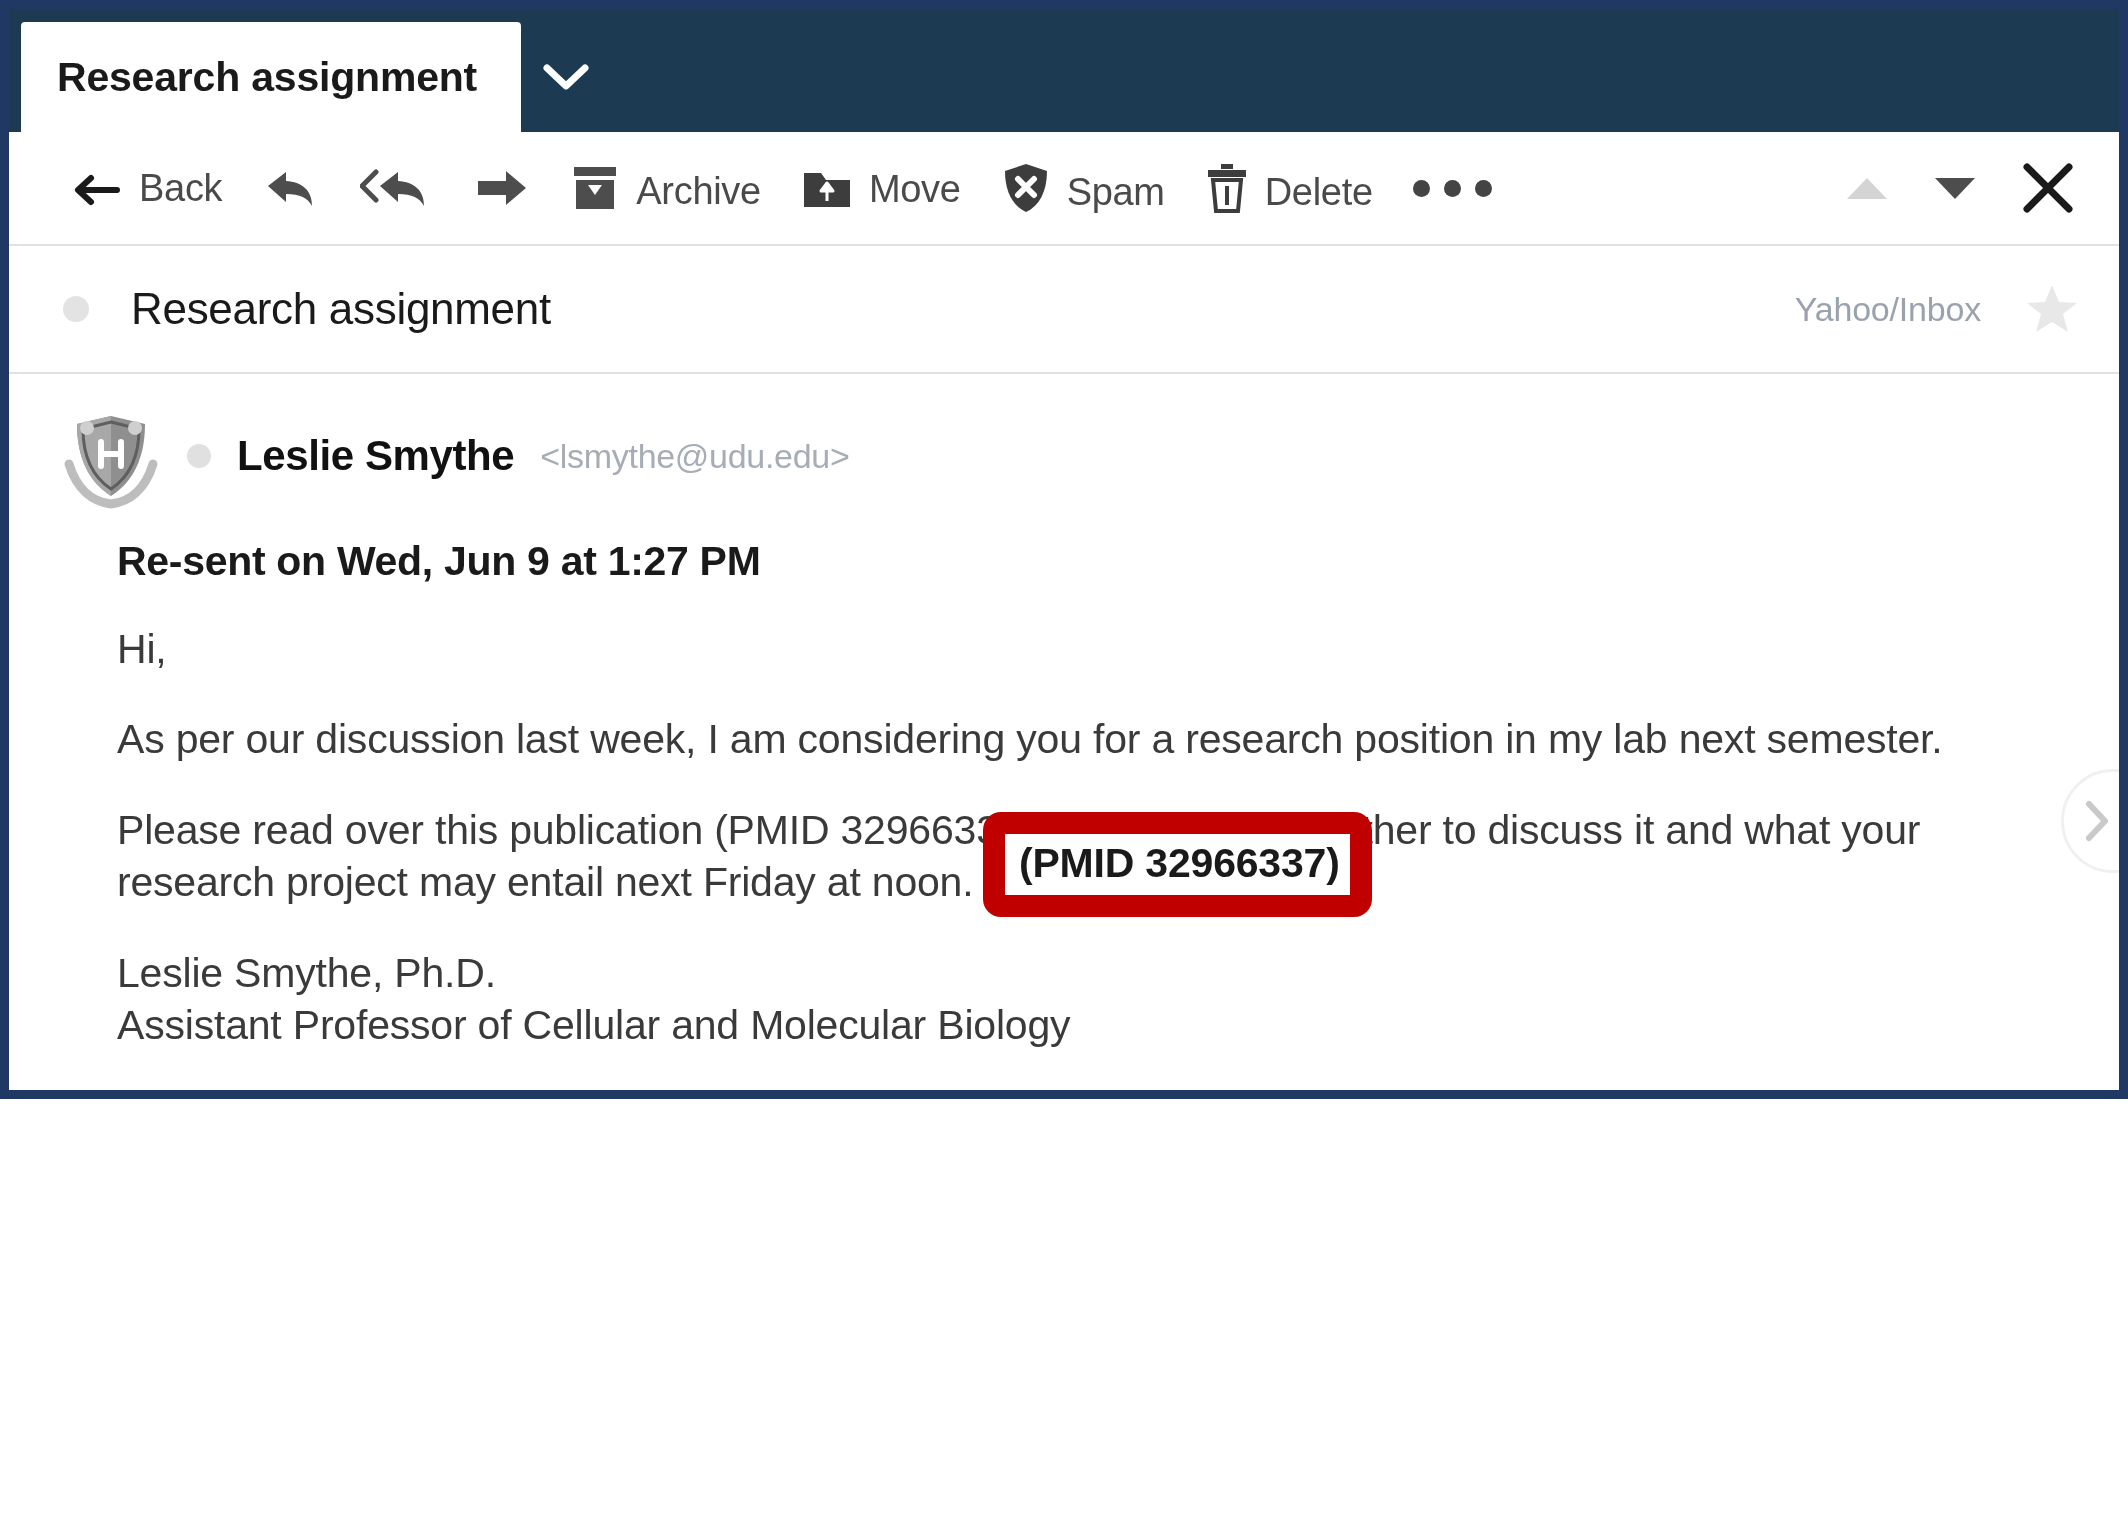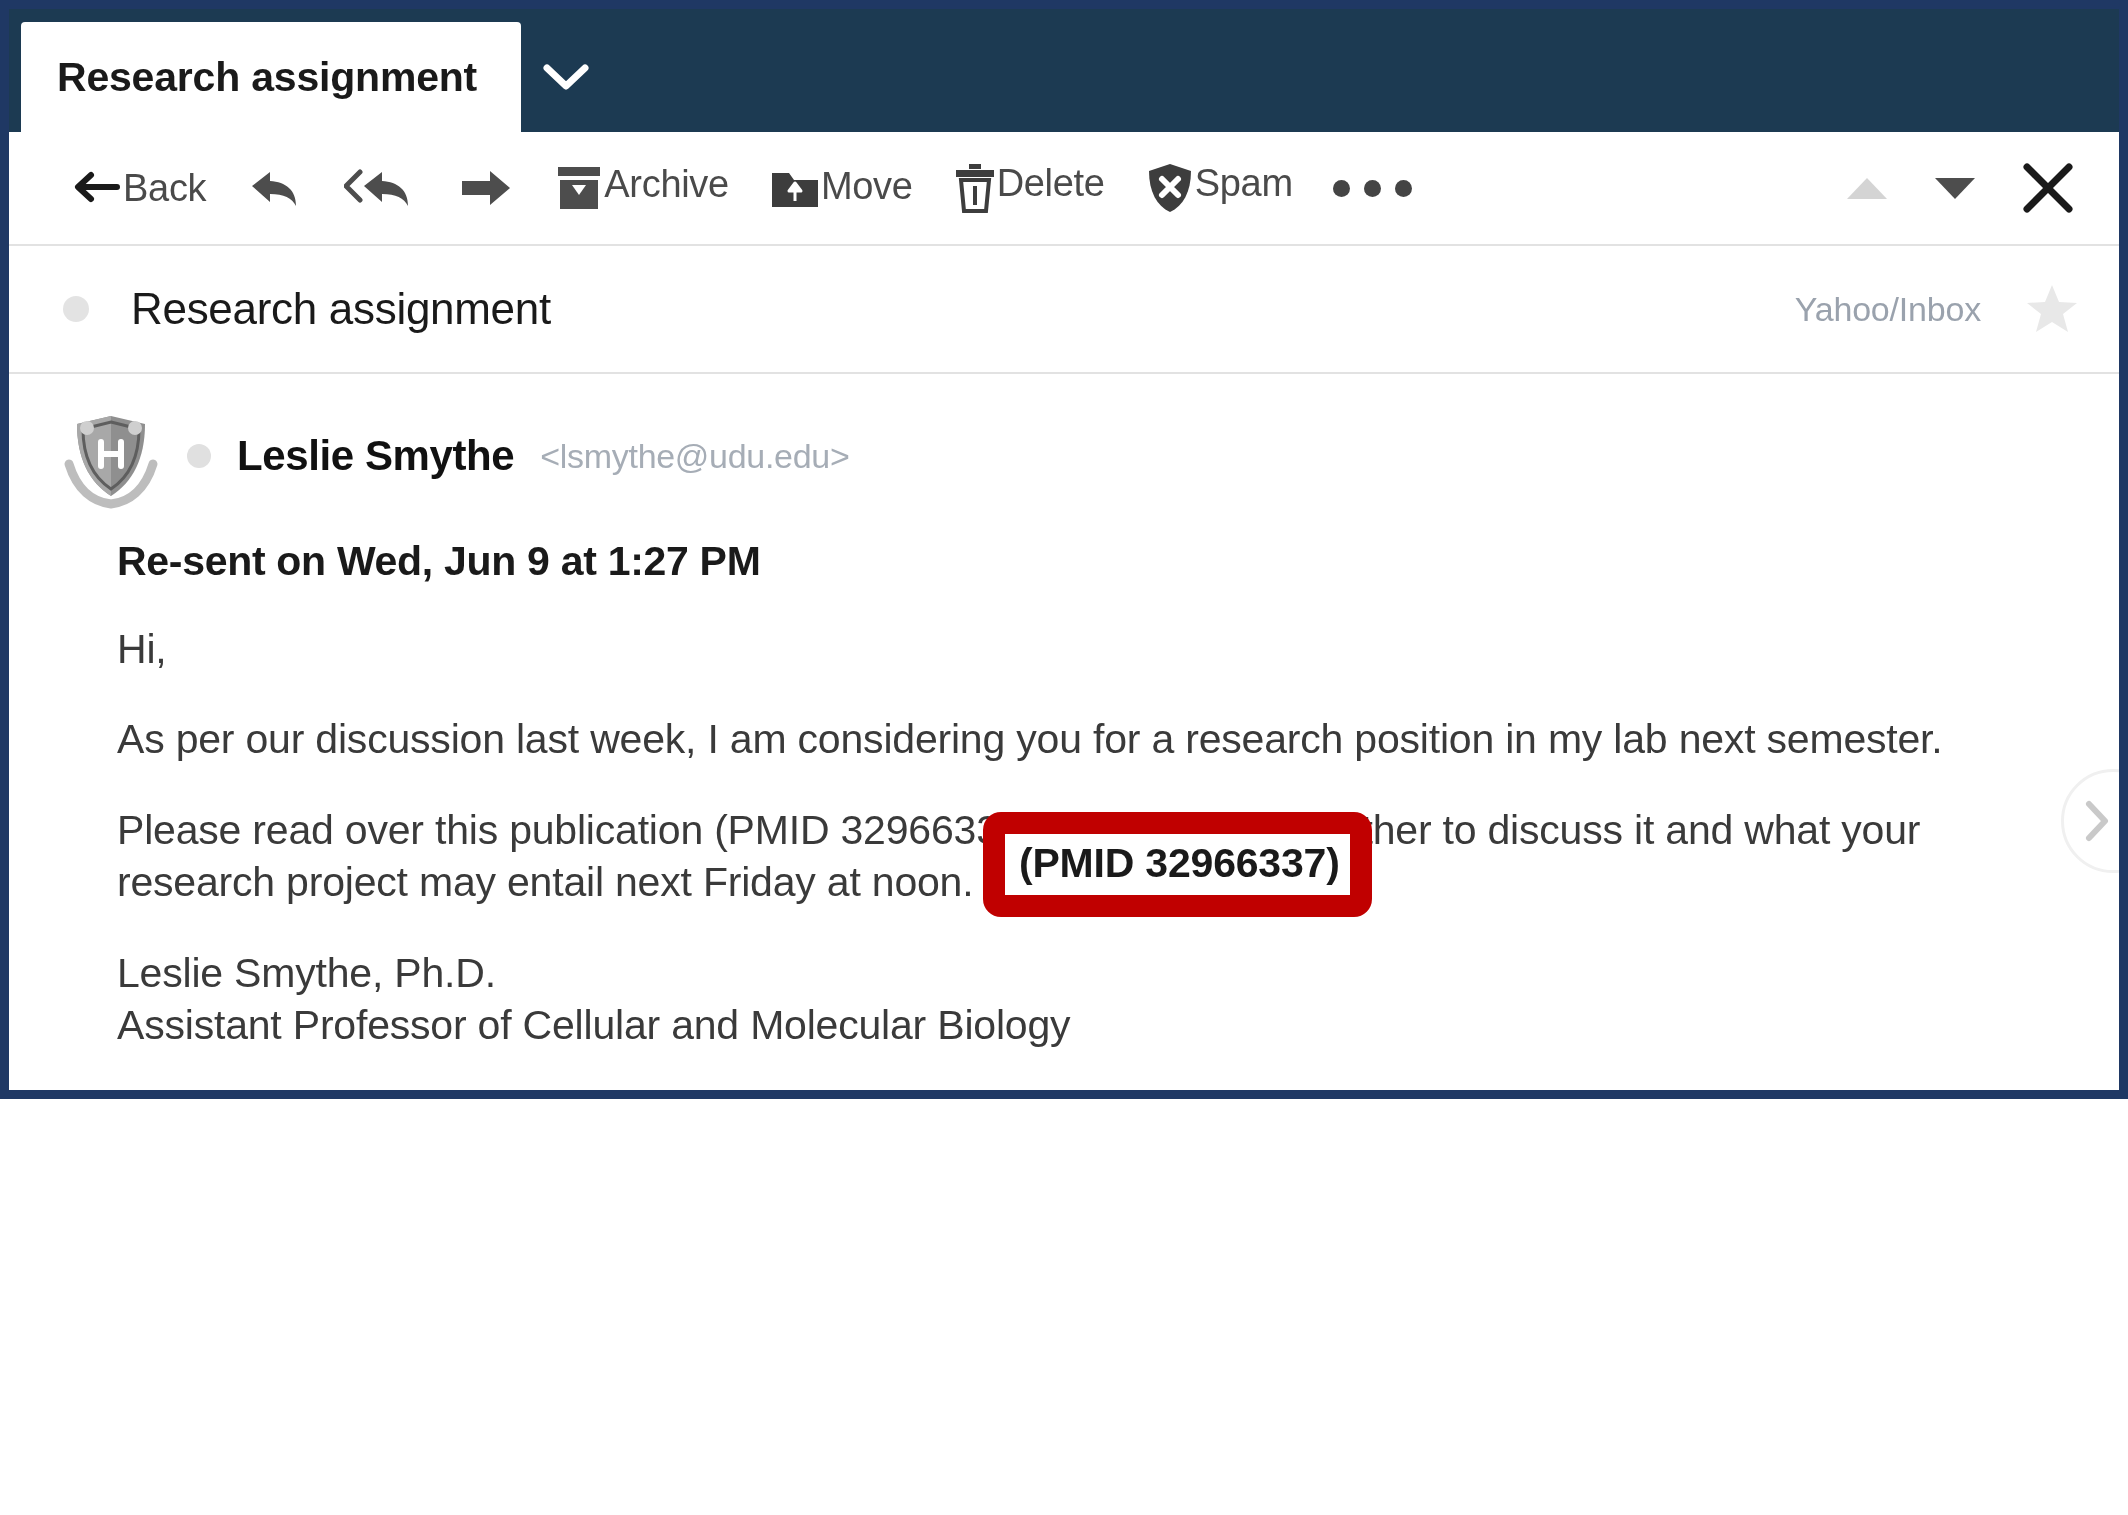--- a/index.html
+++ b/index.html
@@ -60,21 +60,22 @@
   .toolbar {
     height: 114px;
     background: #ffffff;
     border-bottom: 2px solid #e2e2e2;
     display: flex;
     align-items: center;
     padding: 0 22px 0 42px;
   }
   .tb-item {
     display: flex;
-    align-items: flex-start;
+    align-items: flex-end;
+    gap: 16px;
     padding: 6px 20px;
     cursor: pointer;
     white-space: nowrap;
   }
   .tb-label {
     font-size: 38px;
     color: #4a4a4a;
     letter-spacing: -0.3px;
   }
   .tb-icon { display: flex; align-items: center; justify-content: center; }
@@ -320,38 +321,38 @@
         <svg width="52" height="46" viewBox="0 0 52 46">
           <path d="M3 8 L20 8 L25 15 L49 15 L49 42 L3 42 Z" fill="#3d3d3d"></path>
           <path d="M26 36 L26 26 L20 26 L26 18 L32 26 L26 26" fill="#ffffff" stroke="#ffffff" stroke-width="3" stroke-linejoin="round"></path>
         </svg>
       </span>
       <span class="tb-label">Move</span>
     </div>
 
     <div class="tb-item">
       <span class="tb-icon">
+        <svg width="50" height="52" viewBox="0 0 50 52">
+          <path d="M25 2 L46 9 C46 30 38 44 25 50 C12 44 4 30 4 9 Z" fill="#3d3d3d"></path>
+          <path d="M17 17 L33 33 M33 17 L17 33" stroke="#ffffff" stroke-width="6" stroke-linecap="round"></path>
+        </svg>
+      </span>
+      <span class="tb-label">Spam</span>
+    </div>
+
+    <div class="tb-item">
+      <span class="tb-icon">
         <svg width="44" height="52" viewBox="0 0 44 52">
           <rect x="16" y="2" width="12" height="5" fill="#3d3d3d"></rect>
           <rect x="3" y="8" width="38" height="7" fill="#3d3d3d"></rect>
           <path d="M8 18 L36 18 L33 49 L11 49 Z" fill="none" stroke="#3d3d3d" stroke-width="4"></path>
           <rect x="20" y="24" width="4" height="19" fill="#3d3d3d"></rect>
         </svg>
       </span>
       <span class="tb-label">Delete</span>
-    </div>
-
-    <div class="tb-item">
-      <span class="tb-icon">
-        <svg width="50" height="52" viewBox="0 0 50 52">
-          <path d="M25 2 L46 9 C46 30 38 44 25 50 C12 44 4 30 4 9 Z" fill="#3d3d3d"></path>
-          <path d="M17 17 L33 33 M33 17 L17 33" stroke="#ffffff" stroke-width="6" stroke-linecap="round"></path>
-        </svg>
-      </span>
-      <span class="tb-label">Spam</span>
     </div>
 
     <div class="tb-item">
       <span class="tb-icon">
         <span class="dots">
           <span class="dot"></span>
           <span class="dot"></span>
           <span class="dot"></span>
         </span>
       </span>

